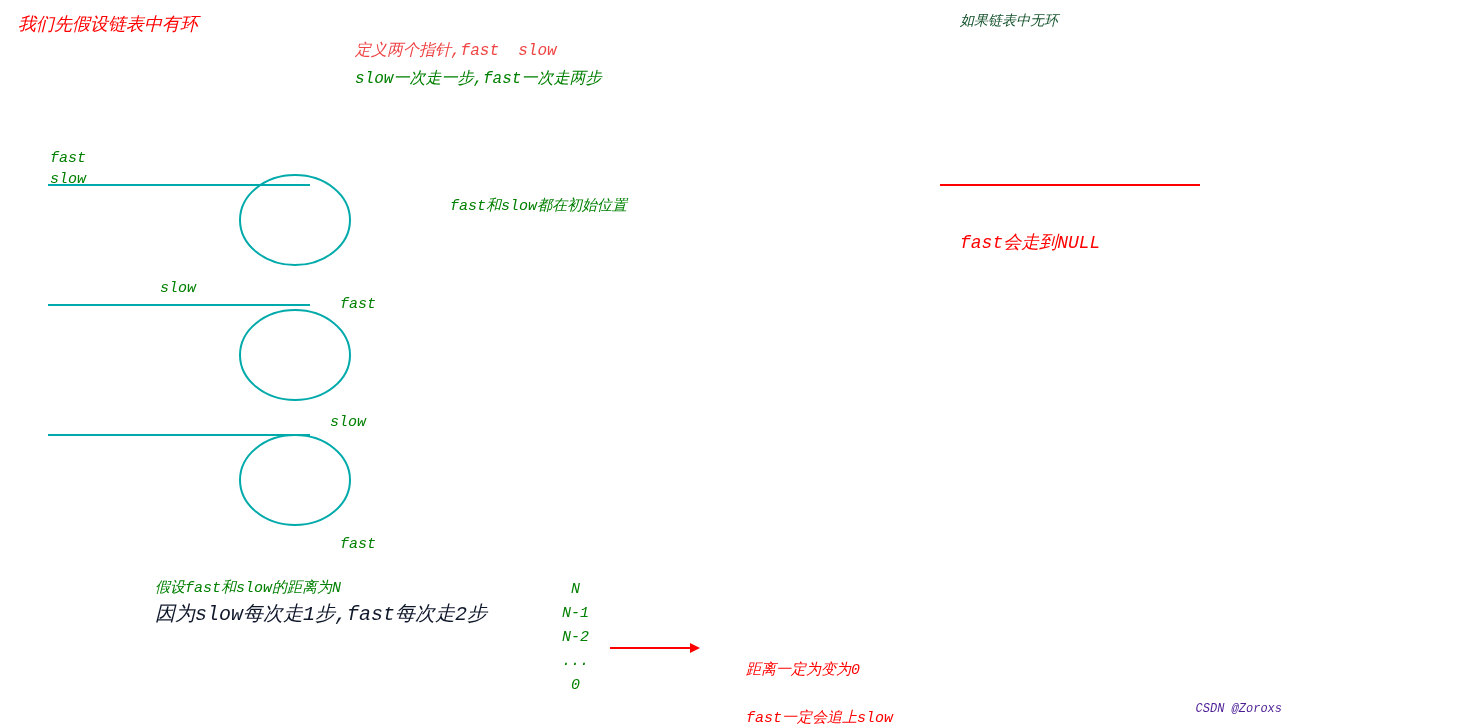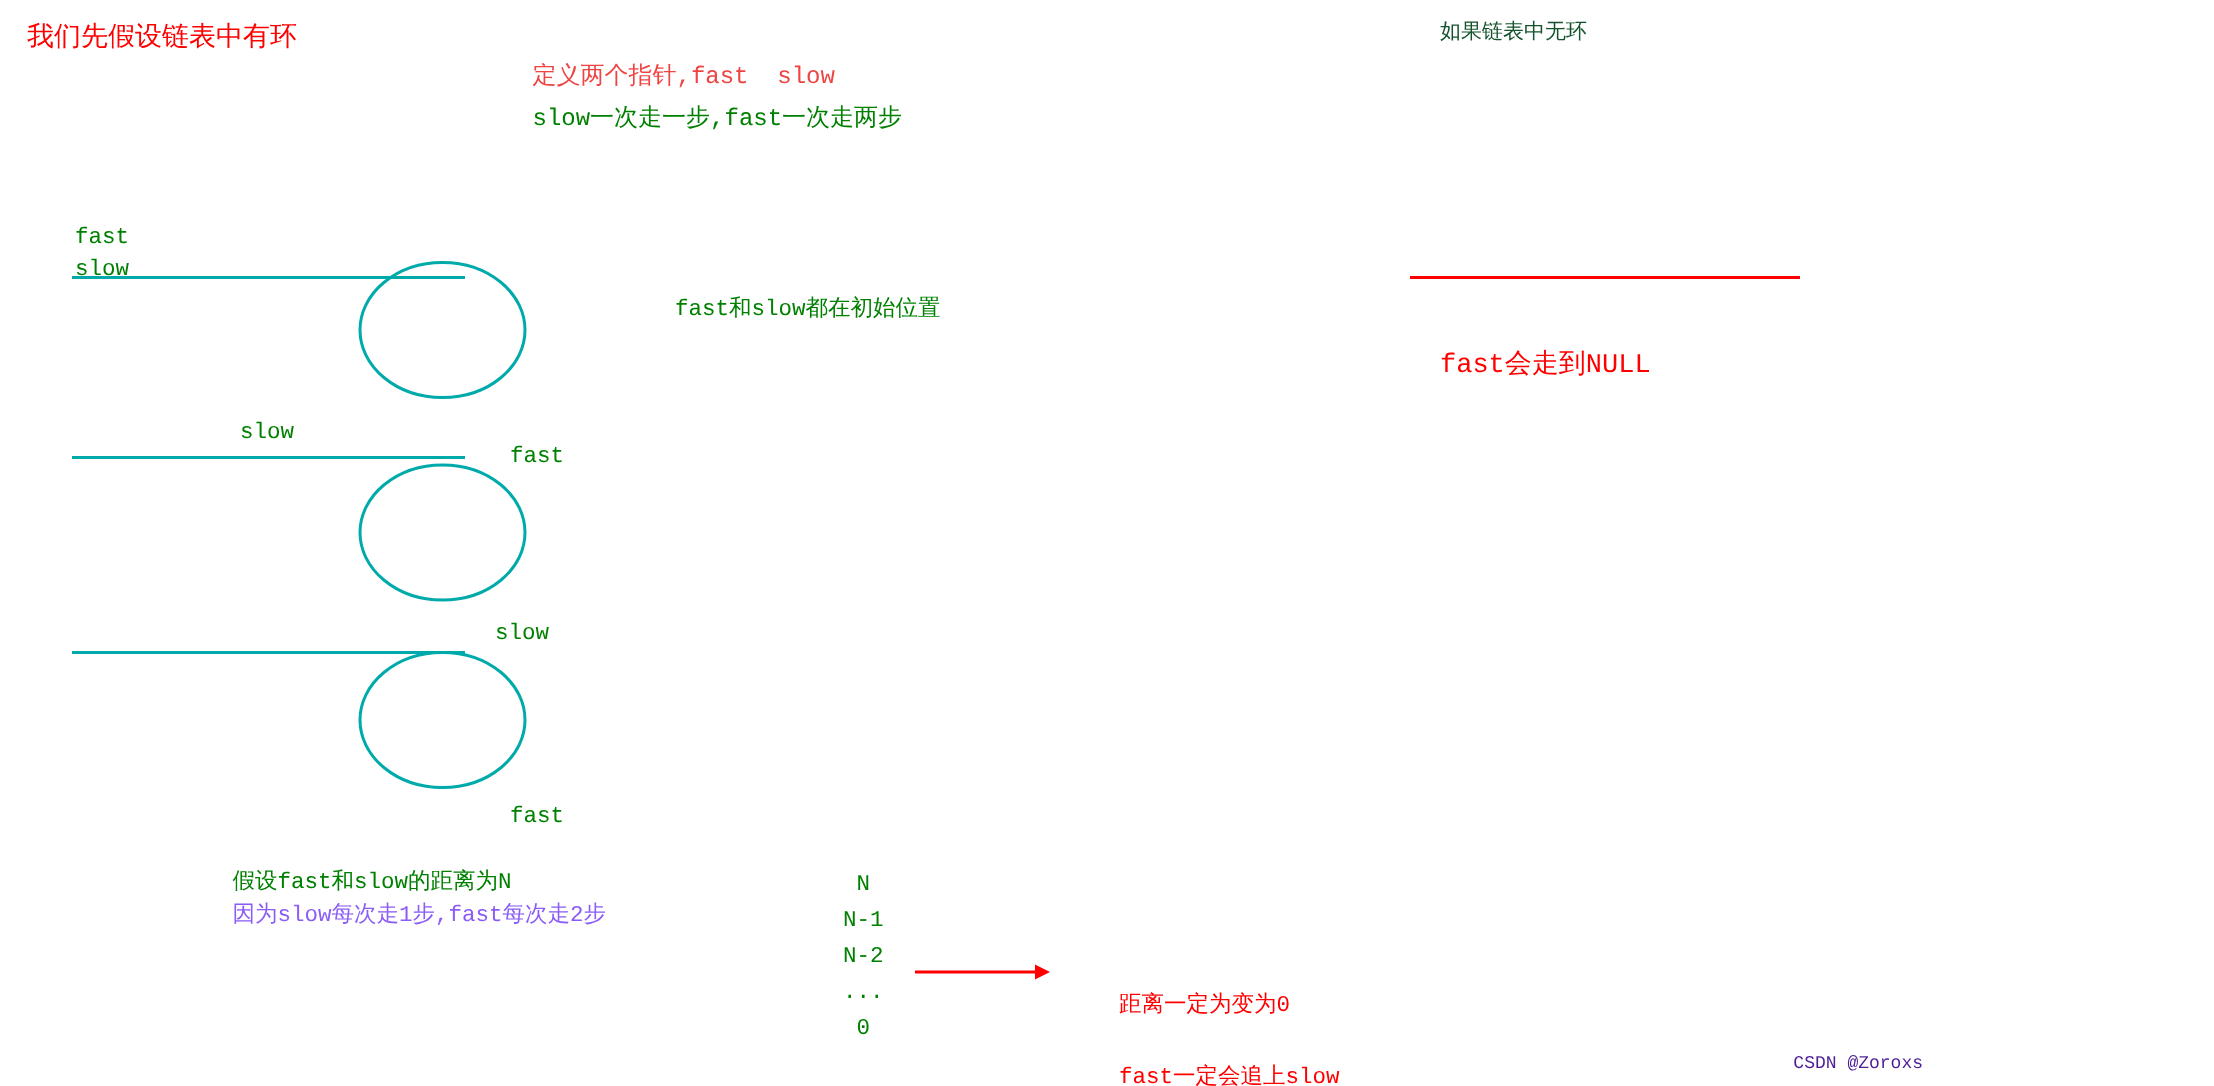--- a/index.html
+++ b/index.html
@@ -8,20 +8,21 @@
       height: 724px;
       background: #fff;
       font-family: 'Courier New', Consolas, monospace;
       position: relative;
       overflow: hidden;
     }
     .canvas {
       position: relative;
       width: 1294px;
       height: 724px;
+      font-style: italic;
     }
     .text-elem {
       position: absolute;
       white-space: pre;
     }
     svg.diagram {
       position: absolute;
       top: 0;
       left: 0;
       width: 1476px;
@@ -76,21 +77,21 @@
 
   <div class="text-elem" style="left:340px; top:296px; color:#008000; font-size:15px;">fast</div>
 
 
   <div class="text-elem" style="left:330px; top:414px; color:#008000; font-size:15px;">slow</div>
 
 
   <div class="text-elem" style="left:340px; top:536px; color:#008000; font-size:15px;">fast</div>
 
   <div class="text-elem" style="left:155px; top:578px; color:#008000; font-size:15px;">假设fast和slow的距离为N</div>
-  <div class="text-elem" style="left:155px; top:600px; color:#8b5cf6; font-size:15px;">因为slow每次走1步,fast每次走2步</div>
+  <div class="text-elem" style="left:155px; top:600px; color:#0f172a; font-size:20px;">因为slow每次走1步,fast每次走2步</div>
 
   <div class="text-elem" style="left:562px; top:578px; color:#008000; font-size:15px; line-height:1.6; text-align:center;">N
 N-1
 N-2
 ...
 0</div>
 
   <div class="text-elem" style="left:710px; top:635px; color:#FF0000; font-size:15px; line-height:1.6;">
     <span>距离一定为变为0</span><br>
     <span>fast一定会追上slow</span>

